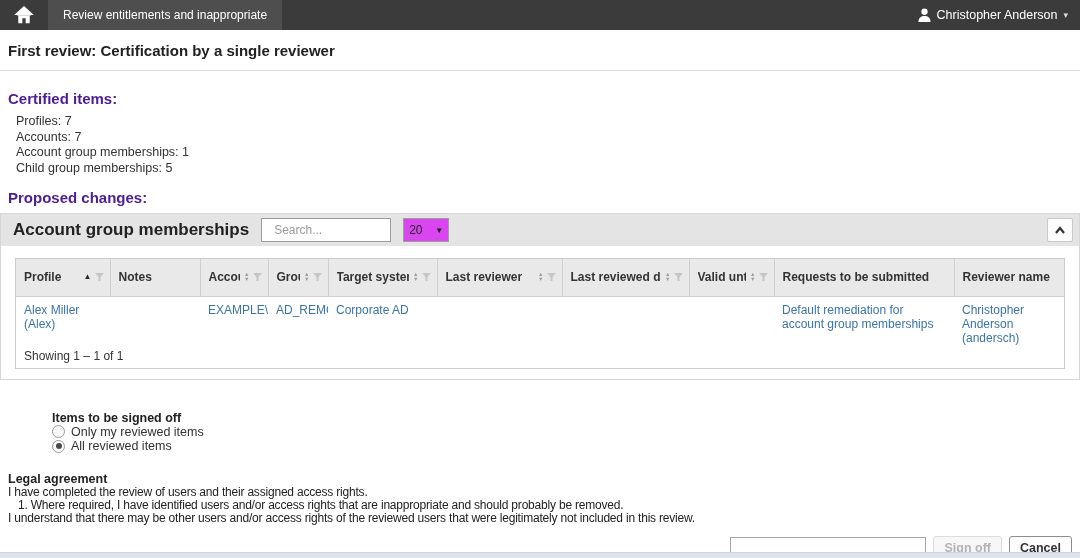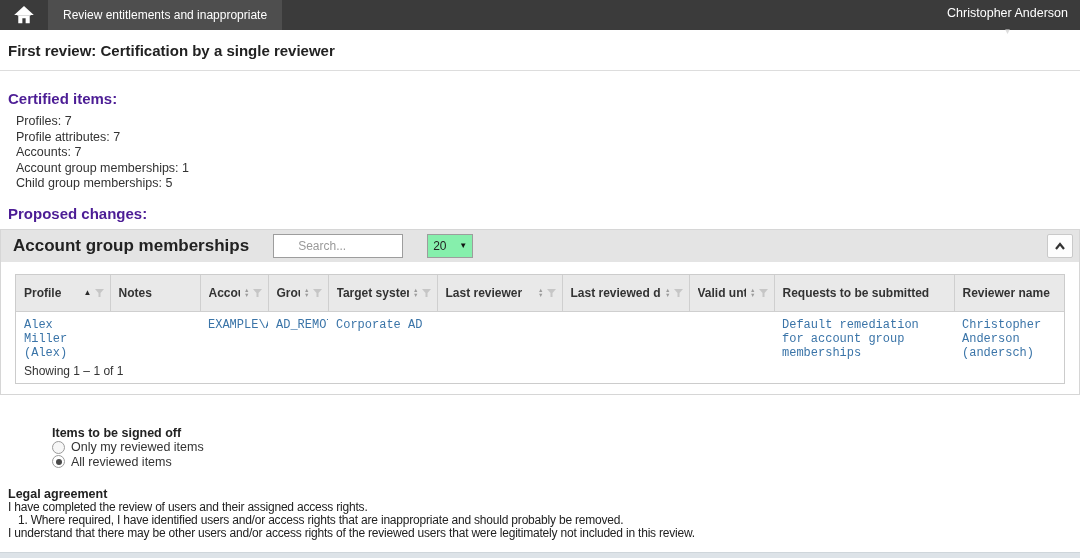--- a/index.html
+++ b/index.html
@@ -6,56 +6,56 @@
   html,body { width:1080px; height:558px; }
   body {
     font-family: "Liberation Sans", "DejaVu Sans", sans-serif;
     background:#ffffff; color:#333; position:relative; overflow:hidden;
   }
   
   .topbar { height:30px; background:#3b3b3b; display:flex; align-items:stretch; }
   .home-btn { width:48px; display:flex; align-items:center; justify-content:center; cursor:pointer; }
   .topbar-tab { background:#4e4e4e; color:#fff; font-size:12px; display:flex; align-items:center; padding:0 15px; cursor:pointer; }
   .topbar-spacer { flex:1; }
-  .user-menu { display:flex; align-items:center; gap:6px; color:#fff; font-size:12.5px; padding:0 12px; cursor:pointer;flex-direction:column; }
+  .user-menu { display:flex; align-items:center; gap:6px; color:#fff; font-size:12.5px; padding:0 12px; cursor:pointer; }
   .user-caret { font-size:9px; color:#ddd; }
   
   .title-bar { padding:12px 10px 11px 8px; border-bottom:1px solid #dddddd; }
   .title-bar h1 { font-size:15px; font-weight:700; color:#222; }
   
   .content { padding:0; }
   .section-heading { font-size:15px; font-weight:700; color:#4c1d95; padding-left:8px; }
   .certified { margin-top:19px; }
   .certified-list { margin:7px 0 0 16px; }
   .certified-list .ci-row { font-size:12.5px; line-height:15.5px; color:#333; }
   .proposed-heading { margin-top:13px; }
   
   .panel { margin-top:7px; border:1px solid #d6d6d6; border-top:none; }
-  .panel-header { height:33px; background:#e4e4e4; border-top:1px solid #d6d6d6; display:flex; align-items:center; padding:0 6px 0 12px; gap:24px; }
+  .panel-header { height:33px; background:#e4e4e4; border-top:1px solid #d6d6d6; display:flex; align-items:center; padding:0 6px 0 12px; gap:12px; }
   .panel-title { font-size:17px; font-weight:700; color:#222; }
-  .search-input { width:130px; height:24px; border:1px solid #9d9d9d; background:#fff; font-size:12px; padding:0 24px; color:#ef4444; font-family:inherit; }
+  .search-input { width:130px; height:24px; border:1px solid #9d9d9d; background:#fff; font-size:12px; padding:0 12px; color:#ef4444; font-family:inherit; }
   .search-input::placeholder { color:#9a9a9a; }
-  .fake-select { width:46px; height:24px; background:#86efac; border:1px solid #9d9d9d; display:flex; align-items:center; justify-content:space-between; padding:0 5px; font-size:12px; color:#222; cursor:pointer; }
+  .fake-select { width:46px; height:24px; background:#d946ef; border:1px solid #9d9d9d; display:flex; align-items:center; justify-content:space-between; padding:0 5px; font-size:12px; color:#222; cursor:pointer; }
   .fake-select .caret { font-size:8px; color:#111; }
   .panel-header .spacer { flex:1; }
   .collapse-btn { width:26px; height:24px; background:#fdfdfd; border:1px solid #c9c9c9; border-radius:2px; display:flex; align-items:center; justify-content:center; cursor:pointer; }
   .panel-body { background:#fff; padding:12px 14px 10px 14px; }
   
   .grid { border:1px solid #cccccc; }
   table { width:100%; border-collapse:collapse; table-layout:fixed; }
   thead th { background:#e9e9e9; height:37px; font-size:12px; font-weight:700; color:#333; text-align:left; padding:0 6px 0 8px; border-right:1px solid #cfcfcf; border-bottom:1px solid #cfcfcf; cursor:pointer; overflow:hidden; white-space:nowrap; }
   thead th:last-child { border-right:none; }
   .th-inner { display:flex; align-items:center; }
   .th-label { flex:1; overflow:hidden; white-space:nowrap; }
   .th-icons { display:flex; align-items:center; gap:3px; padding-left:4px; }
   .sort-active { font-size:8px; color:#2b2b2b; line-height:8px; }
   .sort-both { display:flex; flex-direction:column; align-items:center; }
   .sort-both span { font-size:5.5px; line-height:5px; color:#9b9b9b; }
   .funnel { flex:none; }
-  tbody td { vertical-align:top; padding:6px 8px 4px 8px; font-size:12px; height:42px; overflow:hidden;font-family:Liberation Mono, monospace; }
+  tbody td { vertical-align:top; padding:6px 8px 4px 8px; font-size:12px; height:42px; overflow:hidden; }
   .link { color:#3a74a8; cursor:pointer; }
   .grid-footer { font-size:12px; color:#333; padding:0 8px 5px 8px; }
   
   .signoff { margin-top:31px; padding-left:8px;margin-left:44px; }
   .block-heading { font-size:12.5px; font-weight:700; color:#222; line-height:14px; }
   .radio-row { display:flex; align-items:center; gap:6px; font-size:12.5px; color:#333; line-height:14.5px; cursor:pointer; }
   .radio { width:13px; height:13px; border:1px solid #9a9a9a; border-radius:50%; background:#f7f7f7; display:inline-flex; align-items:center; justify-content:center; flex:none; }
   .radio.checked { background:#fff; }
   .radio.checked::after { content:""; width:6px; height:6px; border-radius:50%; background:#4a4a4a; }
   
@@ -98,21 +98,20 @@
 <div class="title-bar">
   <h1>First review: Certification by a single reviewer</h1>
 </div>
 
 <div class="content">
 
   <div class="certified">
     <div class="section-heading">Certified items:</div>
     <div class="certified-list">
       <div class="ci-row"><span>Profiles:</span> <span>7</span></div>
-      <div class="ci-row"><span>Profile attributes:</span> <span>7</span></div>
       <div class="ci-row"><span>Accounts:</span> <span>7</span></div>
       <div class="ci-row"><span>Account group memberships:</span> <span>1</span></div>
       <div class="ci-row"><span>Child group memberships:</span> <span>5</span></div>
     </div>
   </div>
 
   <div class="section-heading proposed-heading">Proposed changes:</div>
 
   <div class="panel">
     <div class="panel-header">

